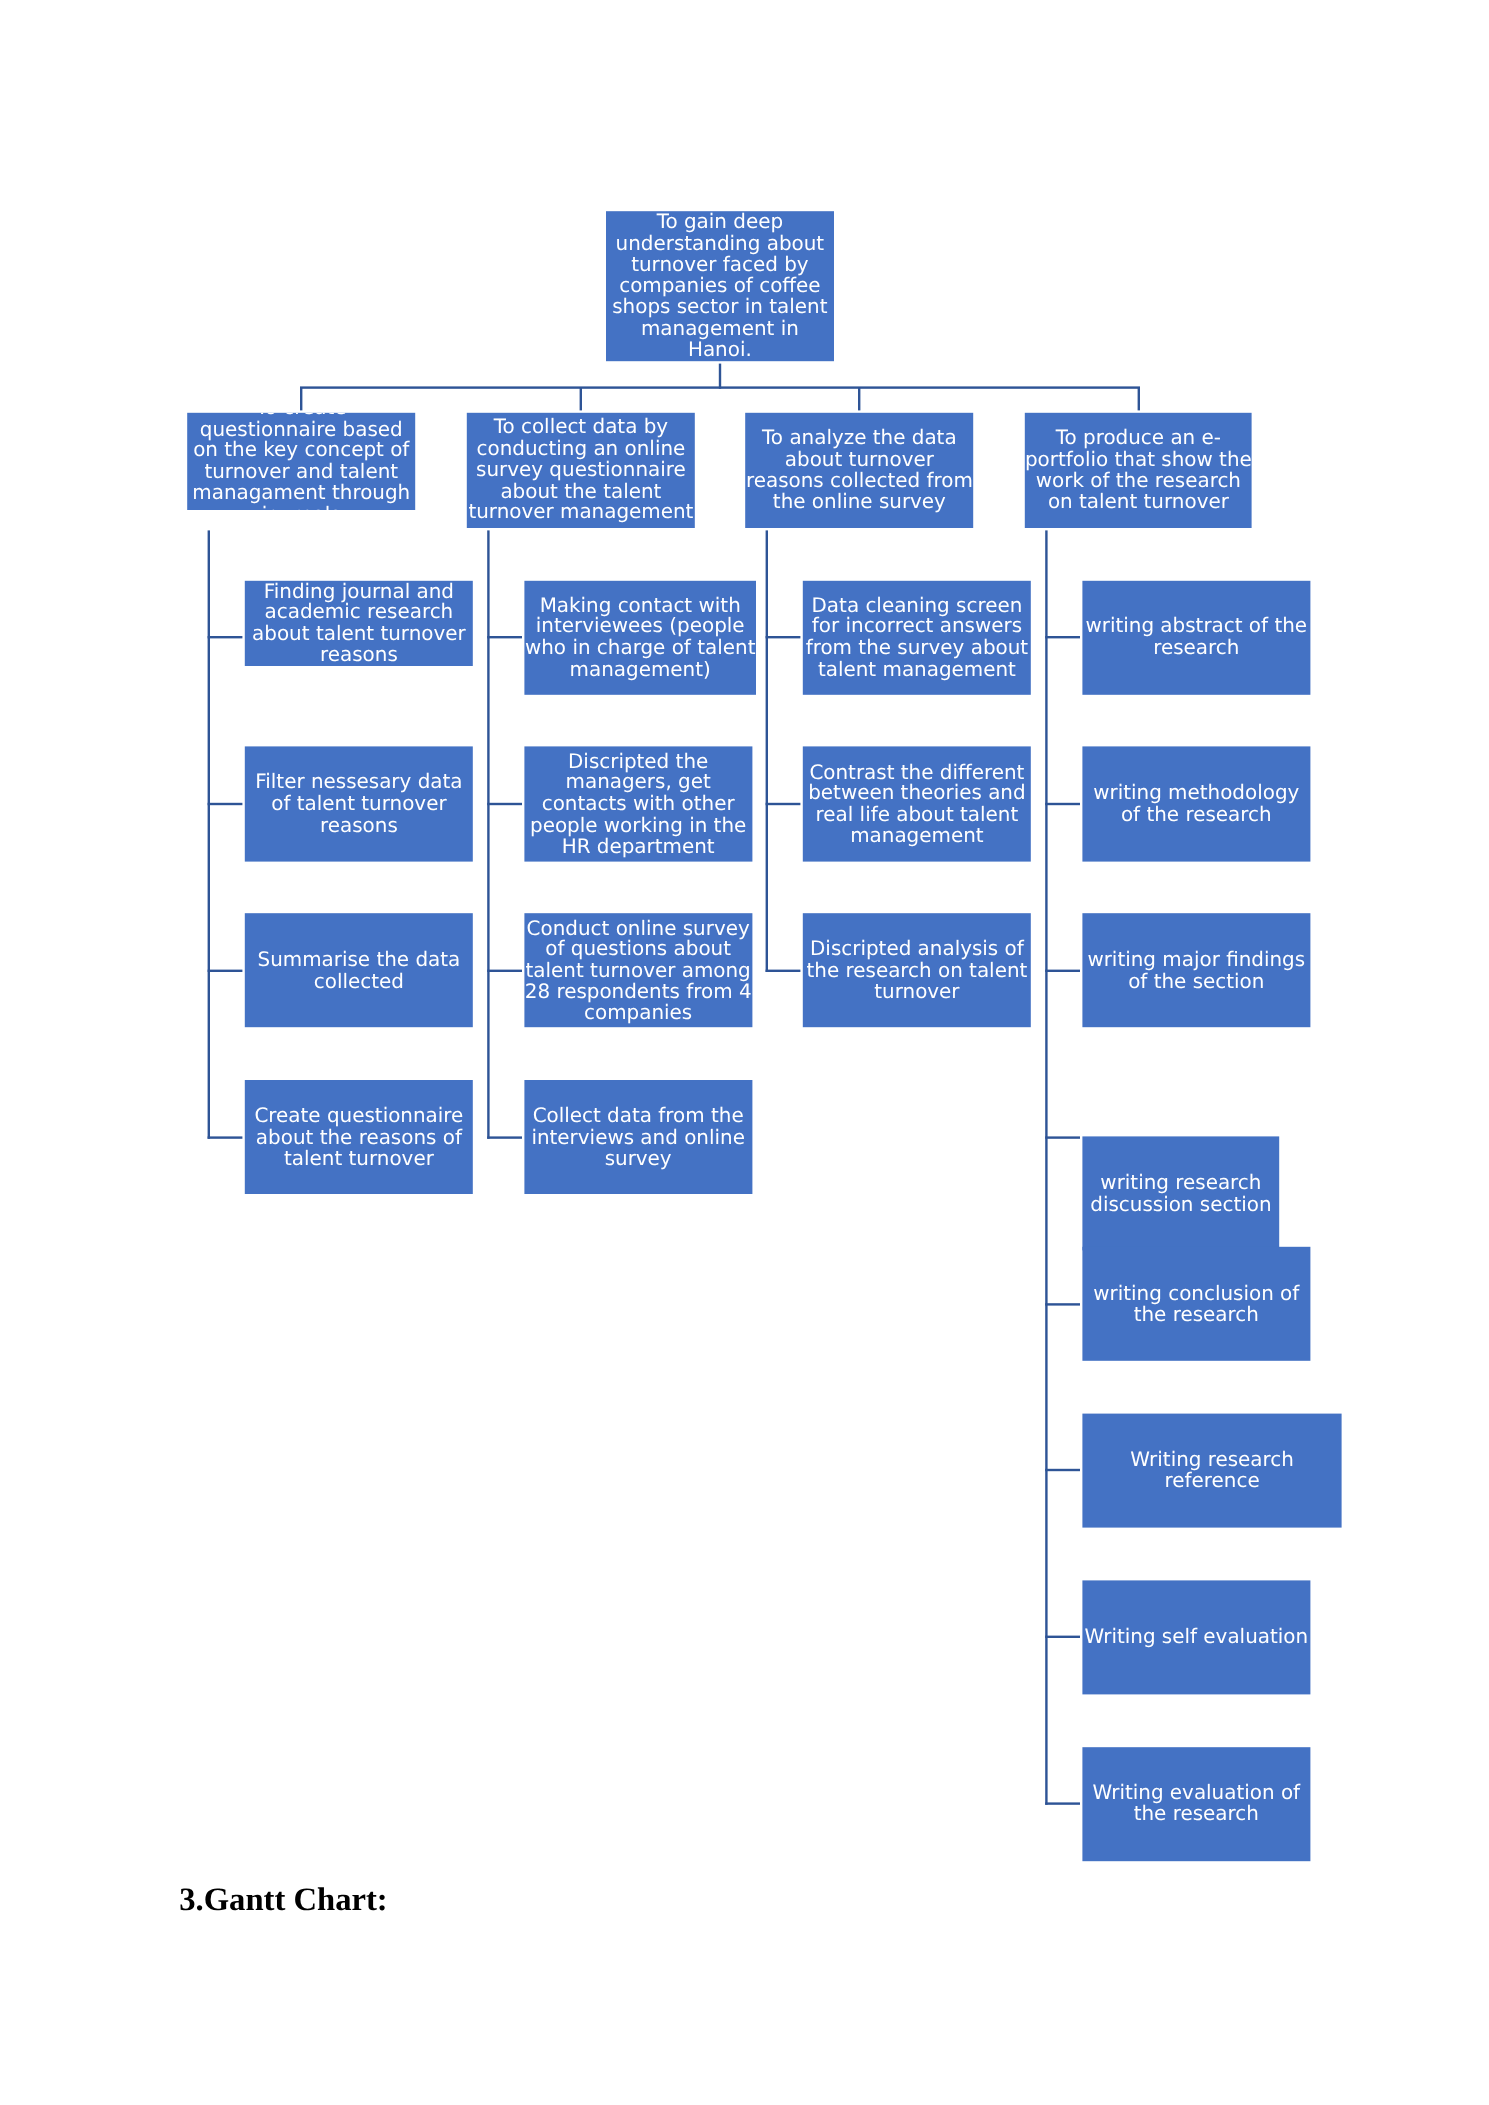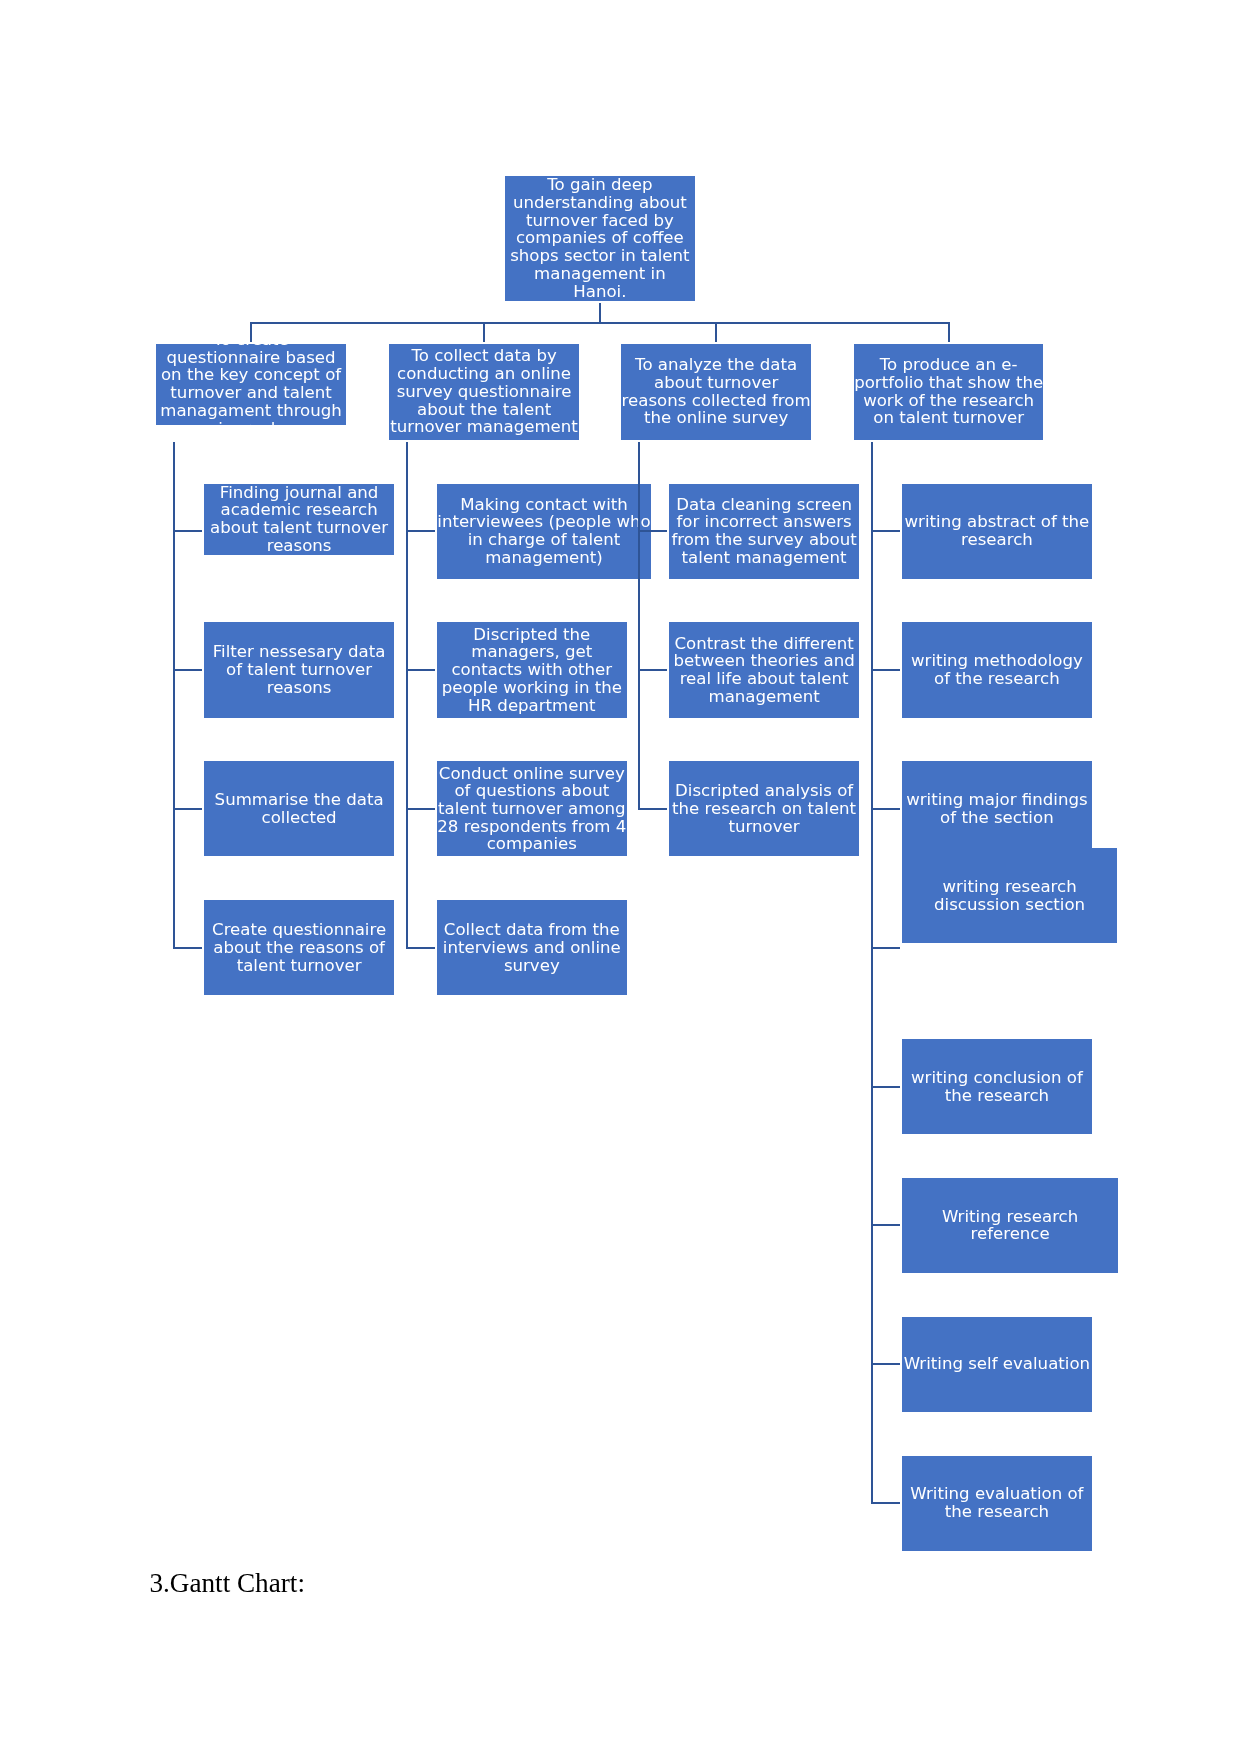--- a/index.html
+++ b/index.html
@@ -17,21 +17,21 @@
     font-size:16.6px; line-height:17.7px;
     text-align:center;
     display:flex; align-items:center; justify-content:center;
     -webkit-font-smoothing:antialiased;
   }
   .node > .label { display:block; width:100%; filter:blur(0px); }
   .conn { position:absolute; background:var(--conn); }
   .heading {
     position:absolute;
     font-family:"Liberation Serif", serif;
-    font-weight:normal; font-size:27.2px; color:var(--heading-color); white-space:nowrap; filter:blur(0px);
+    font-weight:bold; font-size:27.2px; color:var(--heading-color); white-space:nowrap; filter:blur(0px);
   }
 </style>
 </head>
 <body>
 
 <div id="page">
   <div class="node node-root" style="left:505.10px;top:175.90px;width:189.60px;height:124.80px">
       <span class="label">To gain deep understanding about turnover faced by companies of coffee shops sector in talent management in Hanoi.</span>
     </div>
   <div class="conn vconn" style="left:598.90px;top:302.50px;width:2.00px;height:21.50px"></div>
@@ -56,21 +56,21 @@
   <div class="conn hconn" style="left:173.10px;top:946.68px;width:29.10px;height:2.00px"></div>
   <div class="node node-task" style="left:204.30px;top:900.08px;width:189.60px;height:95.20px">
       <span class="label">Create questionnaire about the reasons of talent turnover</span>
     </div>
   <div class="conn vconn" style="left:483.10px;top:323.00px;width:2.00px;height:18.80px"></div>
   <div class="node node-branch" style="left:389.30px;top:343.60px;width:189.60px;height:96.20px">
       <span class="label">To collect data by conducting an online survey questionnaire about the talent turnover management</span>
     </div>
   <div class="conn vconn" style="left:405.80px;top:441.60px;width:2.00px;height:507.08px"></div>
   <div class="conn hconn" style="left:405.80px;top:530.10px;width:29.10px;height:2.00px"></div>
-  <div class="node node-task" style="left:437.00px;top:483.50px;width:214px;height:95.20px">
+  <div class="node node-task" style="left:437.00px;top:483.50px;width:193px;height:95.20px">
       <span class="label">Making contact with interviewees (people who in charge of talent management)</span>
     </div>
   <div class="conn hconn" style="left:405.80px;top:668.96px;width:29.10px;height:2.00px"></div>
   <div class="node node-task" style="left:437.00px;top:622.36px;width:189.60px;height:95.20px">
       <span class="label">Discripted the managers, get contacts with other people working in the HR department</span>
     </div>
   <div class="conn hconn" style="left:405.80px;top:807.82px;width:29.10px;height:2.00px"></div>
   <div class="node node-task" style="left:437.00px;top:761.22px;width:189.60px;height:95.20px">
       <span class="label">Conduct online survey of questions about talent turnover among 28 respondents from 4 companies</span>
     </div>
@@ -106,21 +106,21 @@
     </div>
   <div class="conn hconn" style="left:870.90px;top:668.96px;width:29.10px;height:2.00px"></div>
   <div class="node node-task" style="left:902.10px;top:622.36px;width:189.60px;height:95.20px">
       <span class="label">writing methodology of the research</span>
     </div>
   <div class="conn hconn" style="left:870.90px;top:807.82px;width:29.10px;height:2.00px"></div>
   <div class="node node-task" style="left:902.10px;top:761.22px;width:189.60px;height:95.20px">
       <span class="label">writing major findings of the section</span>
     </div>
   <div class="conn hconn" style="left:870.90px;top:946.68px;width:29.10px;height:2.00px"></div>
-  <div class="node node-task" style="left:902.10px;top:848px;width:215px;height:95.20px">
+  <div class="node node-task" style="left:902.10px;top:947px;width:164px;height:95.20px">
       <span class="label">writing research discussion section</span>
     </div>
   <div class="conn hconn" style="left:870.90px;top:1085.54px;width:29.10px;height:2.00px"></div>
   <div class="node node-task" style="left:902.10px;top:1038.94px;width:189.60px;height:95.20px">
       <span class="label">writing conclusion of the research</span>
     </div>
   <div class="conn hconn" style="left:870.90px;top:1224.40px;width:29.10px;height:2.00px"></div>
   <div class="node node-task" style="left:902.10px;top:1177.80px;width:216px;height:95.20px">
       <span class="label">Writing research reference</span>
     </div>

